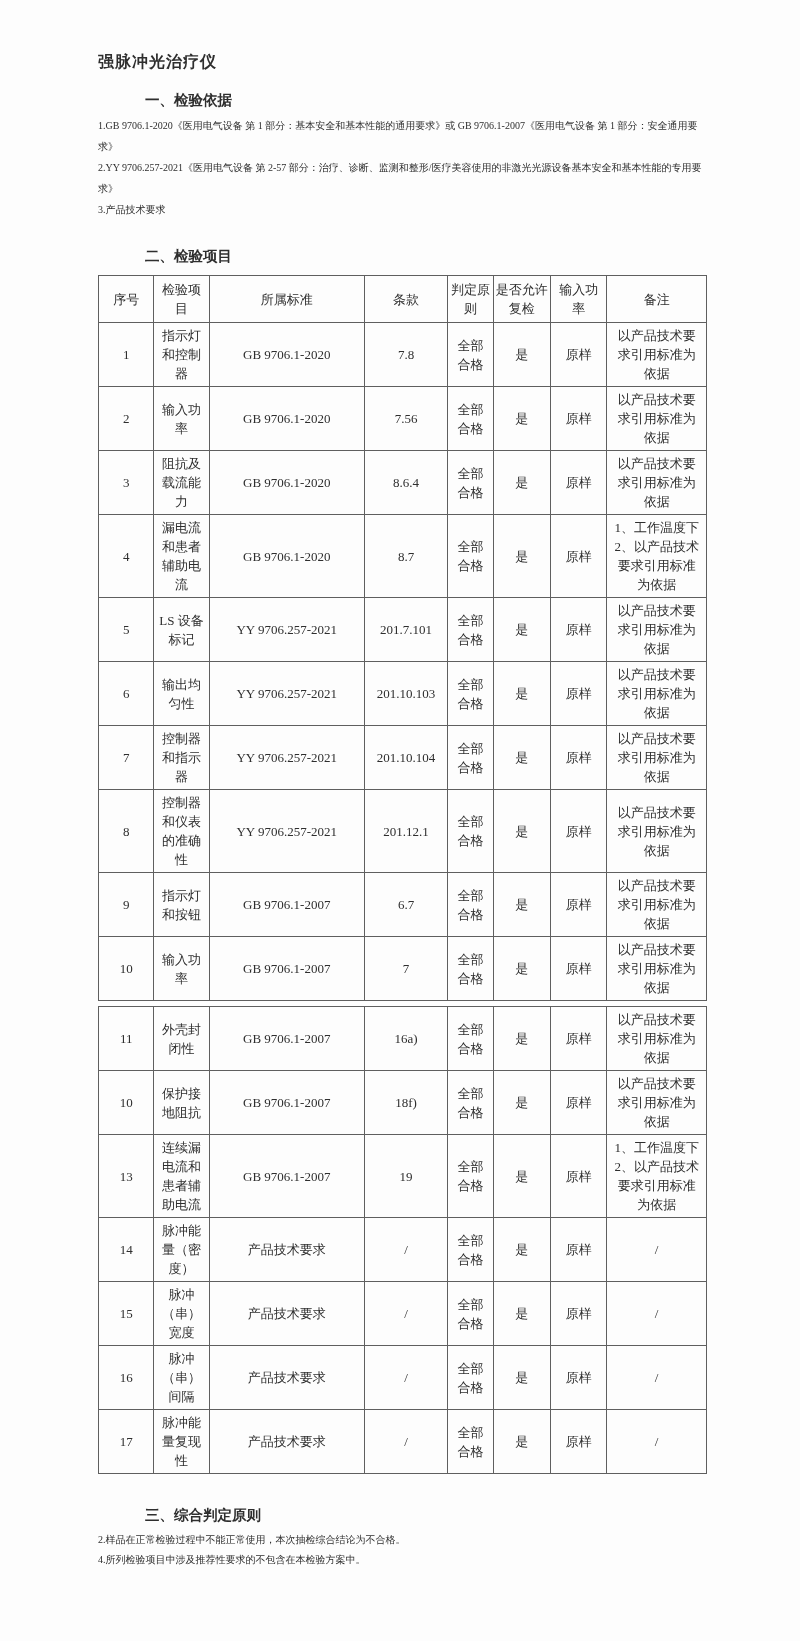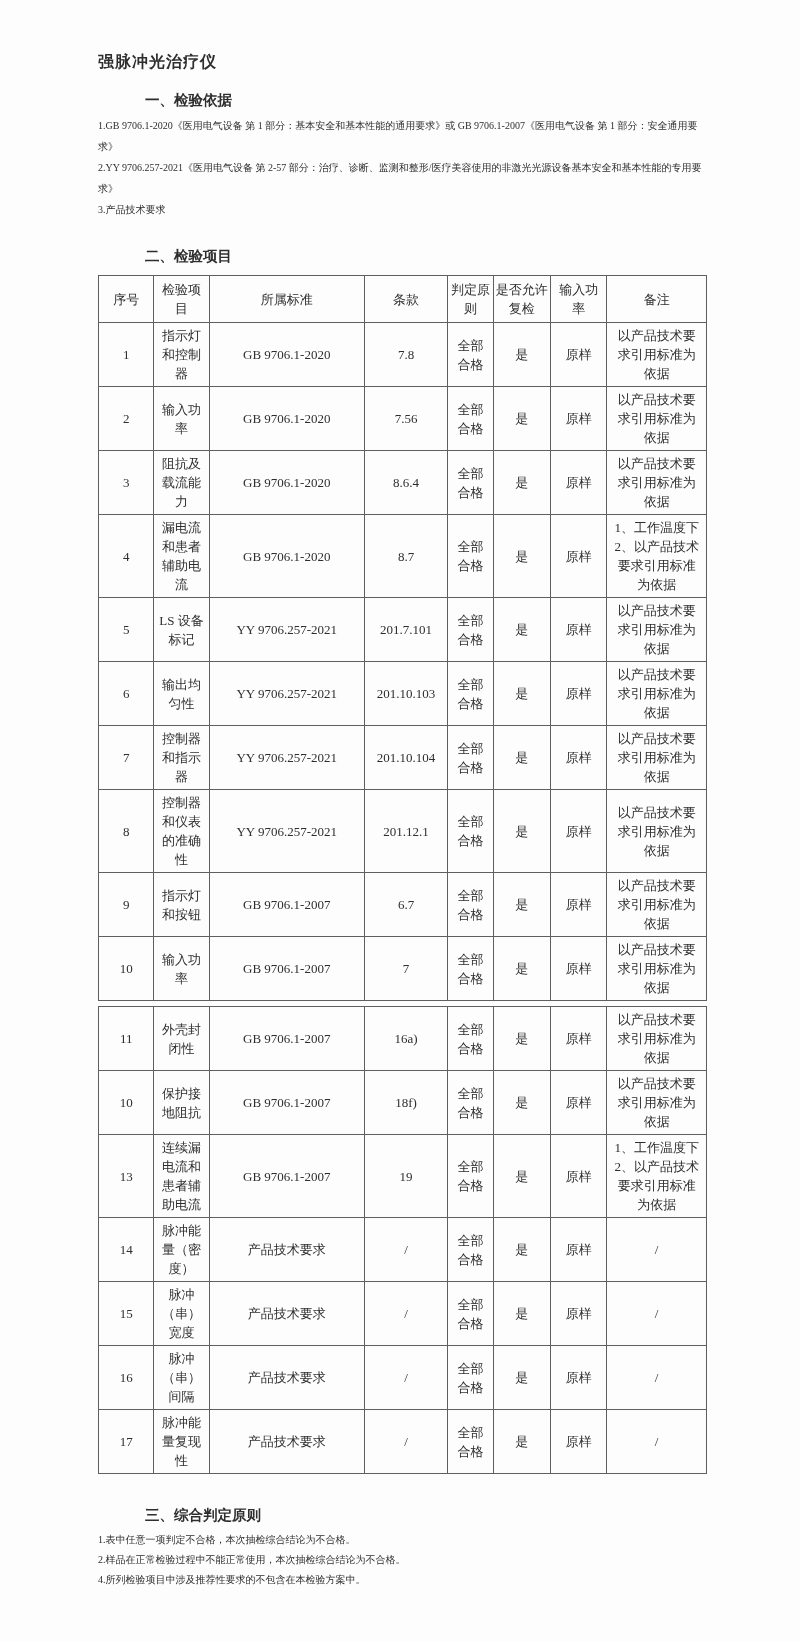--- a/index.html
+++ b/index.html
@@ -285,18 +285,17 @@
           <td>全部合格</td>
           <td>是</td>
           <td>原样</td>
           <td>/</td>
         </tr>
       </tbody>
   </table>
 
   <div class="heading h3gap">三、综合判定原则</div>
   <div class="paras paras3" id="sec3">
-      <p>1.表中任意一项判定不合格，本次抽检综合结论为不合格。</p>
       <p>2.样品在正常检验过程中不能正常使用，本次抽检综合结论为不合格。</p>
       <p>4.所列检验项目中涉及推荐性要求的不包含在本检验方案中。</p>
     </div>
 
 </div>
 
 </body></html>

